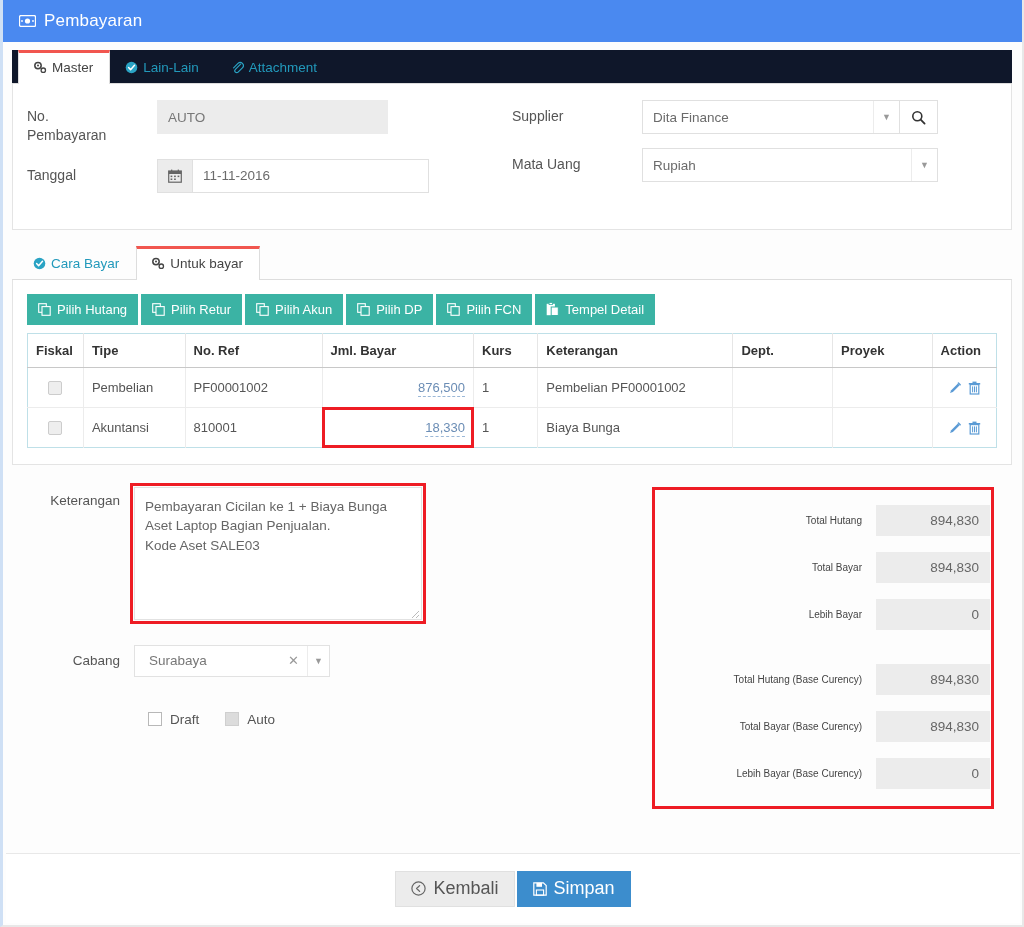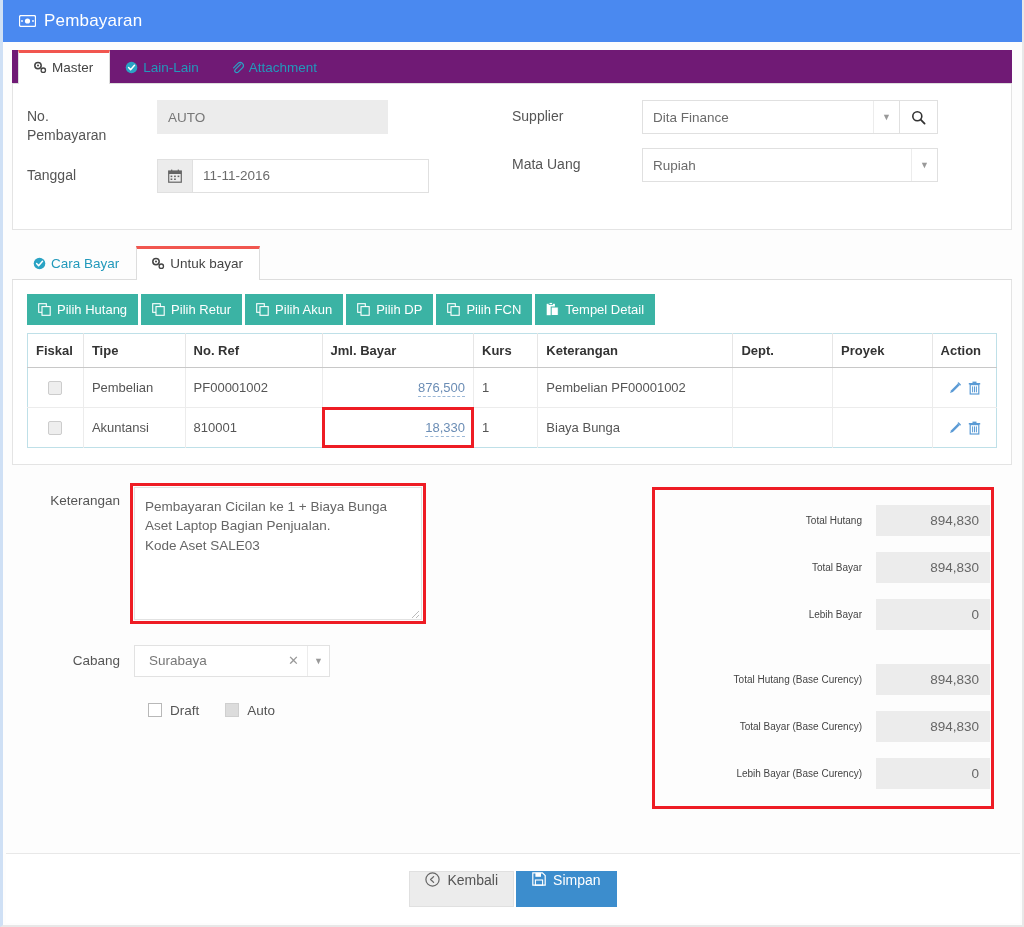--- a/index.html
+++ b/index.html
@@ -29,21 +29,21 @@
     align-items: center;
     padding-left: 16px;
     font-size: 17px;
     letter-spacing: .2px;
   }
   .titlebar .ico { margin-right: 8px; display: inline-flex; align-items:center; }
 
   
   .outer-panel {
     margin: 8px 10px 16px 9px;
-    background: #701a75;
+    background: #0f172a;
   }
 
   
   .tabs {
     display: flex;
     align-items: flex-end;
     border-bottom: 1px solid #ddd;
     padding-left: 6px;
     background: transparent;
   }
@@ -258,21 +258,21 @@
     border: 1px solid #e2e2e2; background: #fff;
     display: flex; align-items: center;
     font-size: 13.5px; color: #777; padding-left: 14px;
   }
   .sel2 .x { margin-left: auto; color: #999; font-size: 13px; padding-right: 8px; }
   .sel2 .cr {
     width: 22px; height: 30px; border-left: 1px solid #ececec;
     display: flex; align-items: center; justify-content: center;
     color: #999; font-size: 9px;
   }
-  .checks { display: flex; align-items: center; gap: 26px; margin: 26px 0 0 124px; }
+  .checks { display: flex; align-items: center; gap: 26px; margin: 35px 0 0 124px; }
   .chk-item { display: flex; align-items: center; gap: 8px; font-size: 13.5px; color: #555; }
   .cb2 { width: 14px; height: 14px; border: 1px solid #b8b8b8; background: #fff; display: inline-block; }
   .cb2.dis { background: #dcdcdc; border-color: #cfcfcf; }
 
   
   .totals-wrap { position: relative; padding: 18px 22px 18px 0; }
   .totals-wrap::after {
     content: "";
     position: absolute; left: 0; top: 0; right: 18px; bottom: 0;
     border: 3px solid #ee1c24; pointer-events: none;
@@ -294,22 +294,22 @@
     position: absolute;
     left: 3px; right: 2px; bottom: 2px;
     height: 70px;
     border-top: 1px solid #e8e8e8;
     background: #fff;
     display: flex; align-items: center; justify-content: center;
     gap: 2px;
   }
   .btn {
     height: 36px; padding: 0 15px;
-    font-size: 14px;
-    display: inline-flex; gap: 7px;
+    font-size: 18px;
+    display: inline-flex; align-items: center; gap: 7px;
     cursor: pointer;
     border: 1px solid transparent;
     font-family: "Liberation Sans", sans-serif;
   }
   .btn.gray { background: #ececec; color: #555; border-color: #e0e0e0; }
   .btn.blue { background: #3c8dcd; color: #fff; }
   svg { display: block; }
 </style>
 </head>
 <body>

